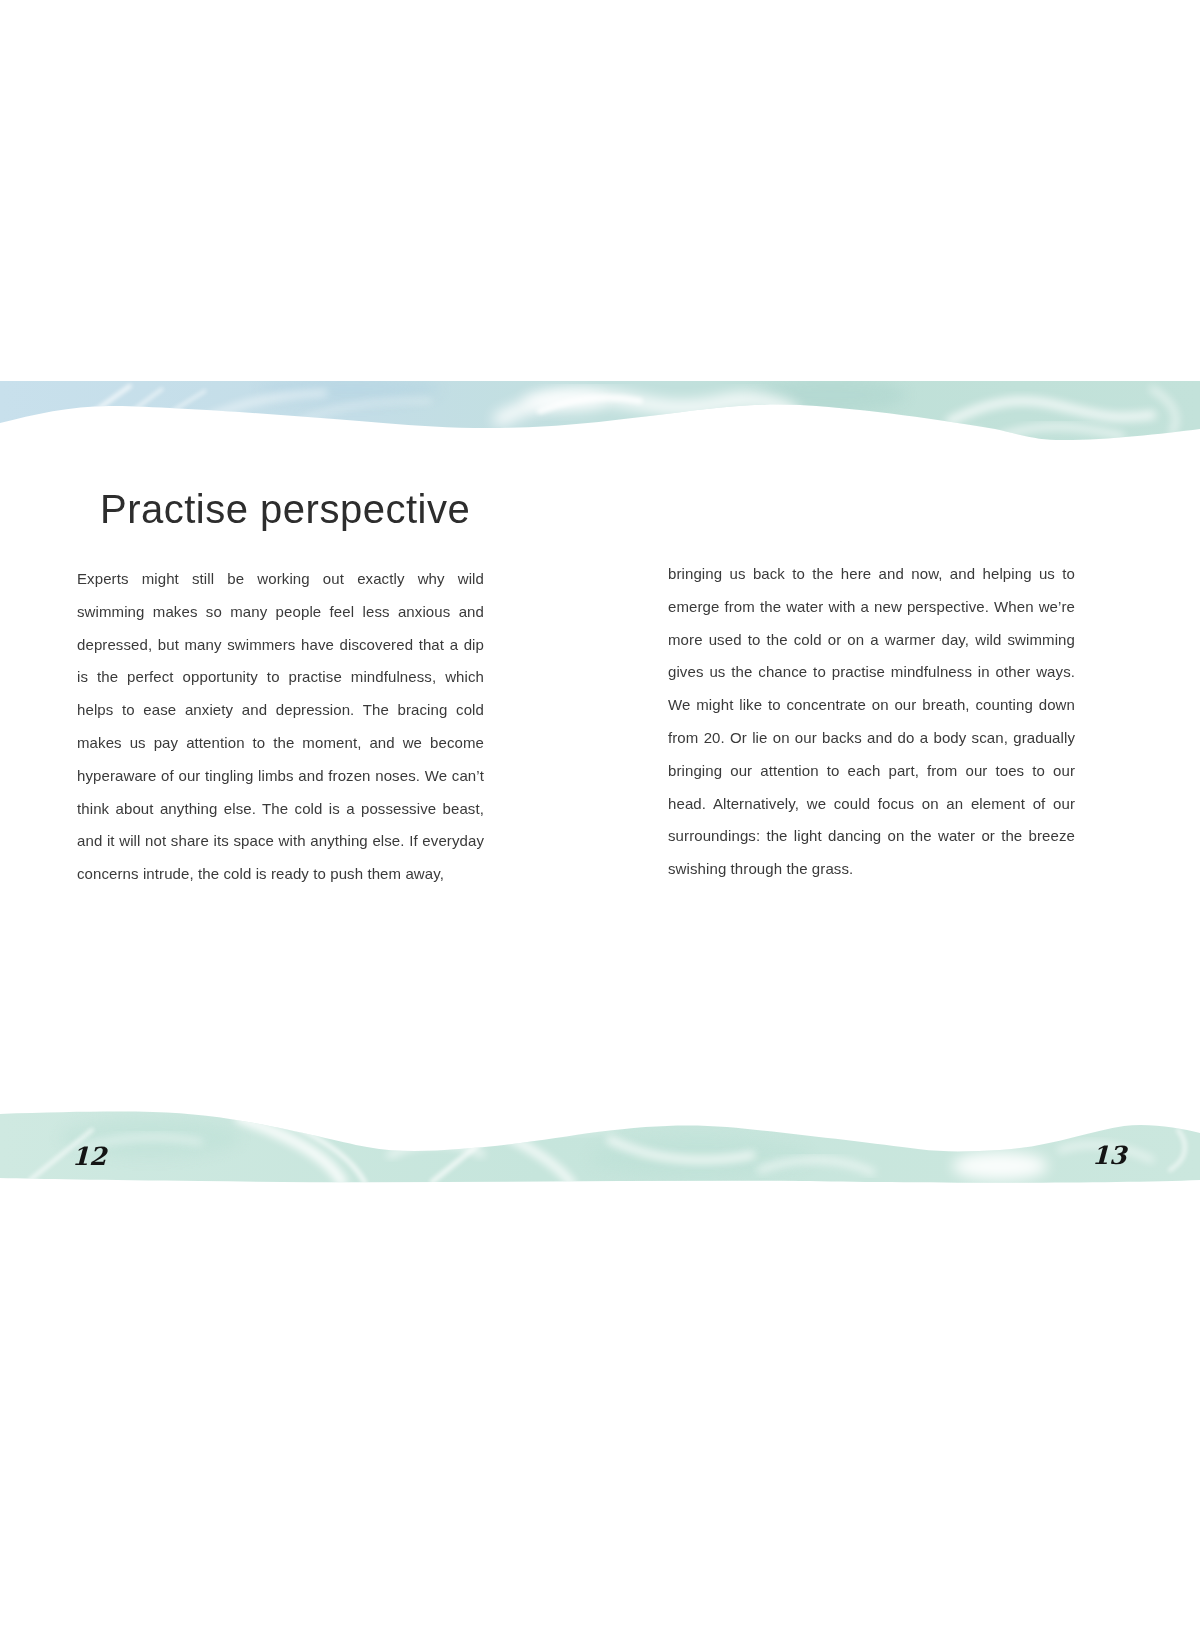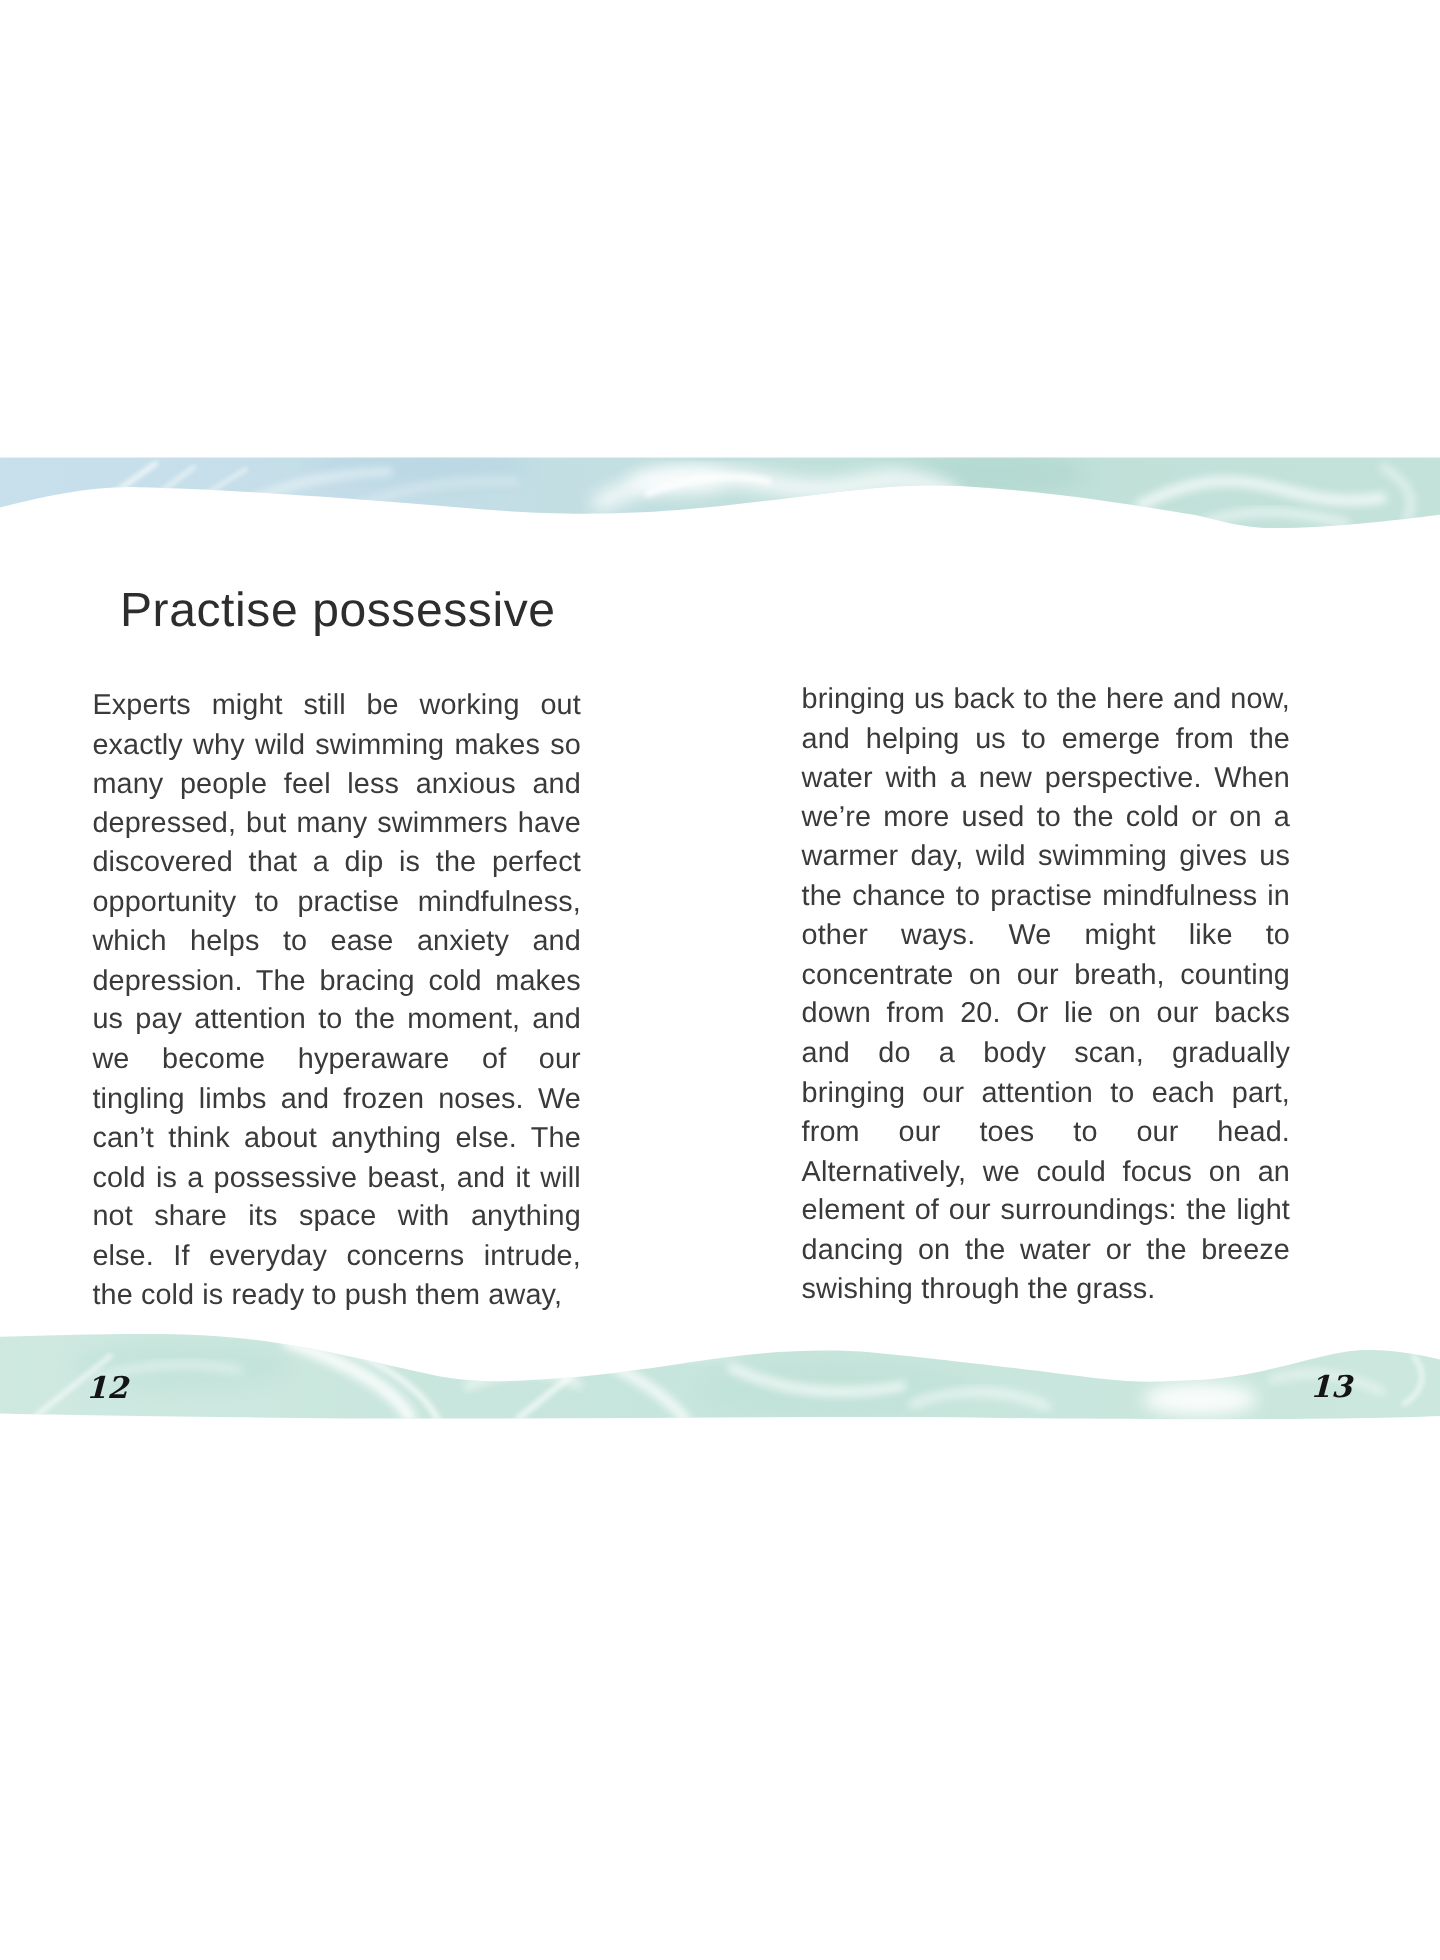--- a/index.html
+++ b/index.html
@@ -25,21 +25,21 @@
     font-size: 40px;
     font-weight: 300;
     letter-spacing: 0.5px;
     color: #2d2d2d;
   }
 
   .body-col {
     position: absolute;
     top: 548px;
     width: 407px;
-    font-size: 24px;
+    font-size: 15px;
     line-height: 32.8px;
     text-align: justify;
     color: #3a3a3a;
     letter-spacing: 0.1px;
   }
   .body-col.left  { left: 77px; }
   .body-col.right { left: 668px; top: 543px; }
 
   .page-number {
     position: absolute;
@@ -94,21 +94,21 @@
         <path d="M540,30 C575,16 610,14 640,20" stroke-width="6" opacity="0.8" filter="url(#b2)"></path>
         <path d="M950,40 C990,20 1020,15 1060,25 C1090,32 1112,40 1152,34" stroke-width="8" opacity="0.8" filter="url(#b4)"></path>
         <path d="M1000,56 C1040,40 1080,45 1122,55" stroke-width="6" opacity="0.7" filter="url(#b4)"></path>
         <path d="M1152,8 C1172,20 1182,35 1172,52" stroke-width="5" opacity="0.7" filter="url(#b4)"></path>
         <path d="M880,45 C910,52 940,55 980,50" stroke-width="5" opacity="0.5" filter="url(#b4)"></path>
       </g>
       <ellipse cx="565" cy="20" rx="42" ry="10" fill="#ffffff" opacity="0.75" filter="url(#b7)"></ellipse>
     </g>
   </svg>
 
-  <h1 class="page-title">Practise possessive</h1>
+  <h1 class="page-title">Practise perspective</h1>
 
   <p class="body-col left">Experts might still be working out exactly why wild swimming makes so many people feel less anxious and depressed, but many swimmers have discovered that a dip is the perfect opportunity to practise mindfulness, which helps to ease anxiety and depression. The bracing cold makes us pay attention to the moment, and we become hyperaware of our tingling limbs and frozen noses. We can’t think about anything else. The cold is a possessive beast, and it will not share its space with anything else. If everyday concerns intrude, the cold is ready to push them away,</p>
 
   <p class="body-col right">bringing us back to the here and now, and helping us to emerge from the water with a new perspective. When we’re more used to the cold or on a warmer day, wild swimming gives us the chance to practise mindfulness in other ways. We might like to concentrate on our breath, counting down from 20. Or lie on our backs and do a body scan, gradually bringing our attention to each part, from our toes to our head. Alternatively, we could focus on an element of our surroundings: the light dancing on the water or the breeze swishing through the grass.</p>
 
   <svg class="water-band bottom" viewBox="0 0 1200 78" preserveAspectRatio="none" aria-hidden="true">
     <defs>
       <linearGradient id="gBot" x1="0" y1="0" x2="1" y2="0">
         <stop offset="0" stop-color="#cfe9e1"></stop>
         <stop offset="0.45" stop-color="#c6e5dc"></stop>

